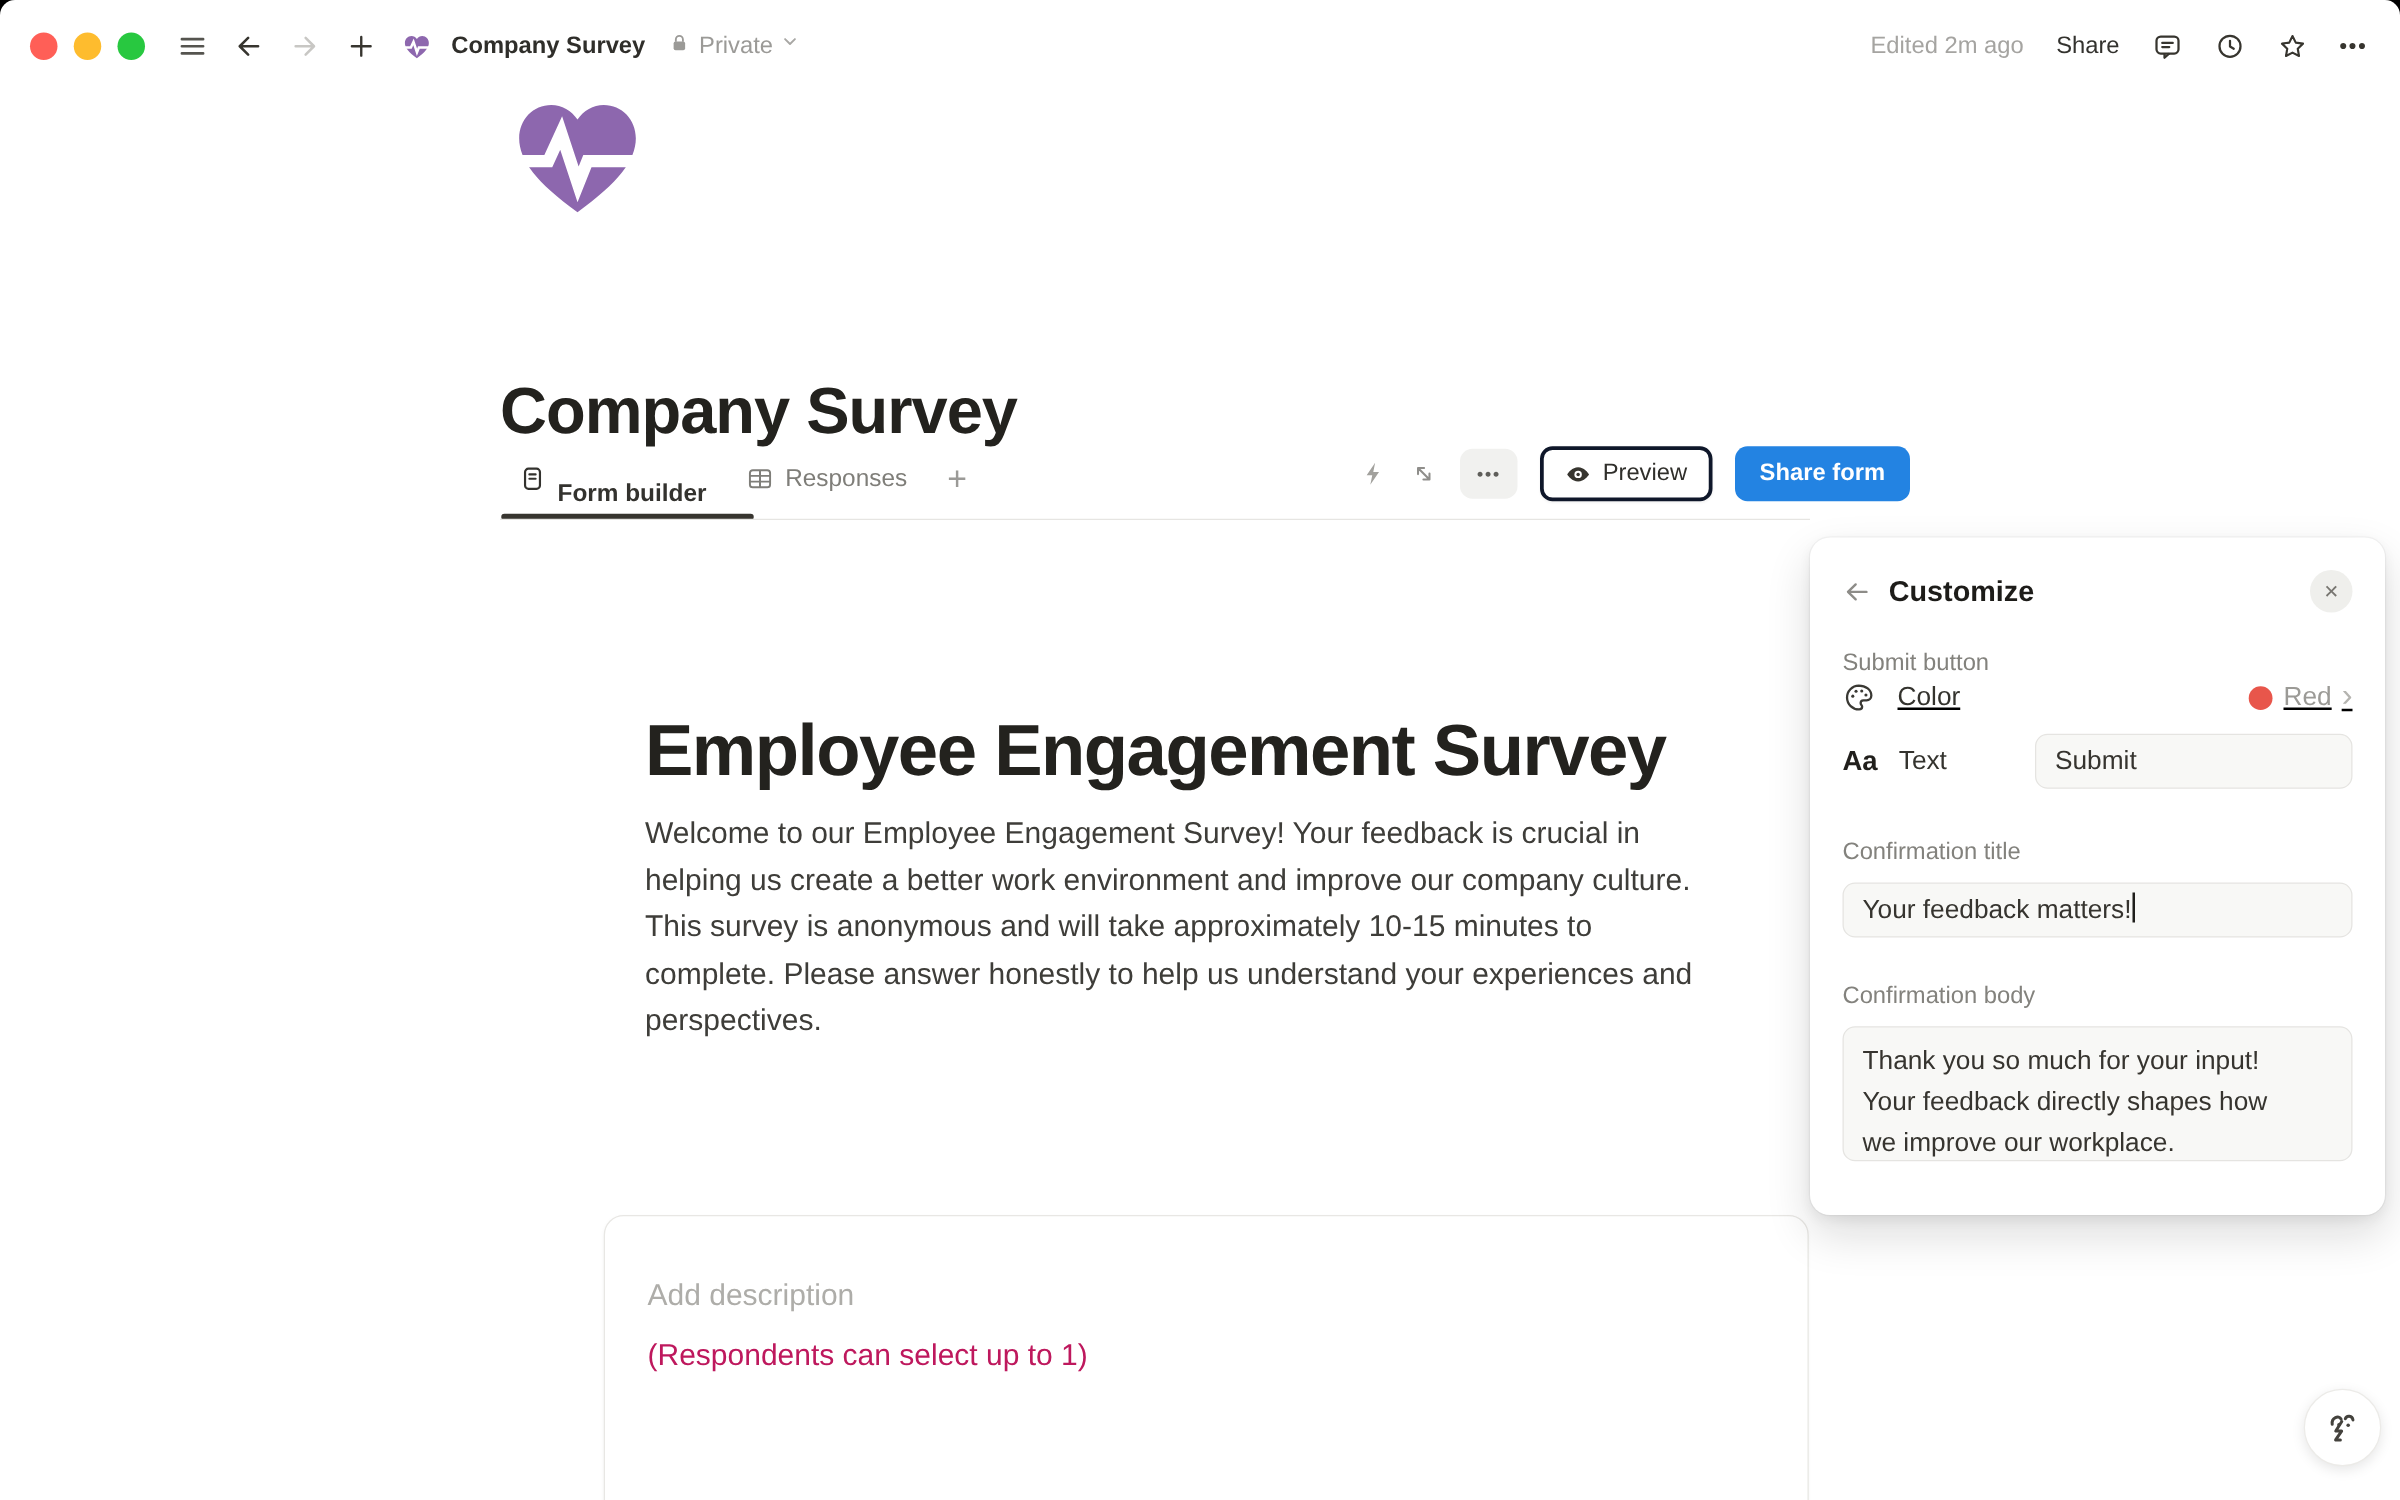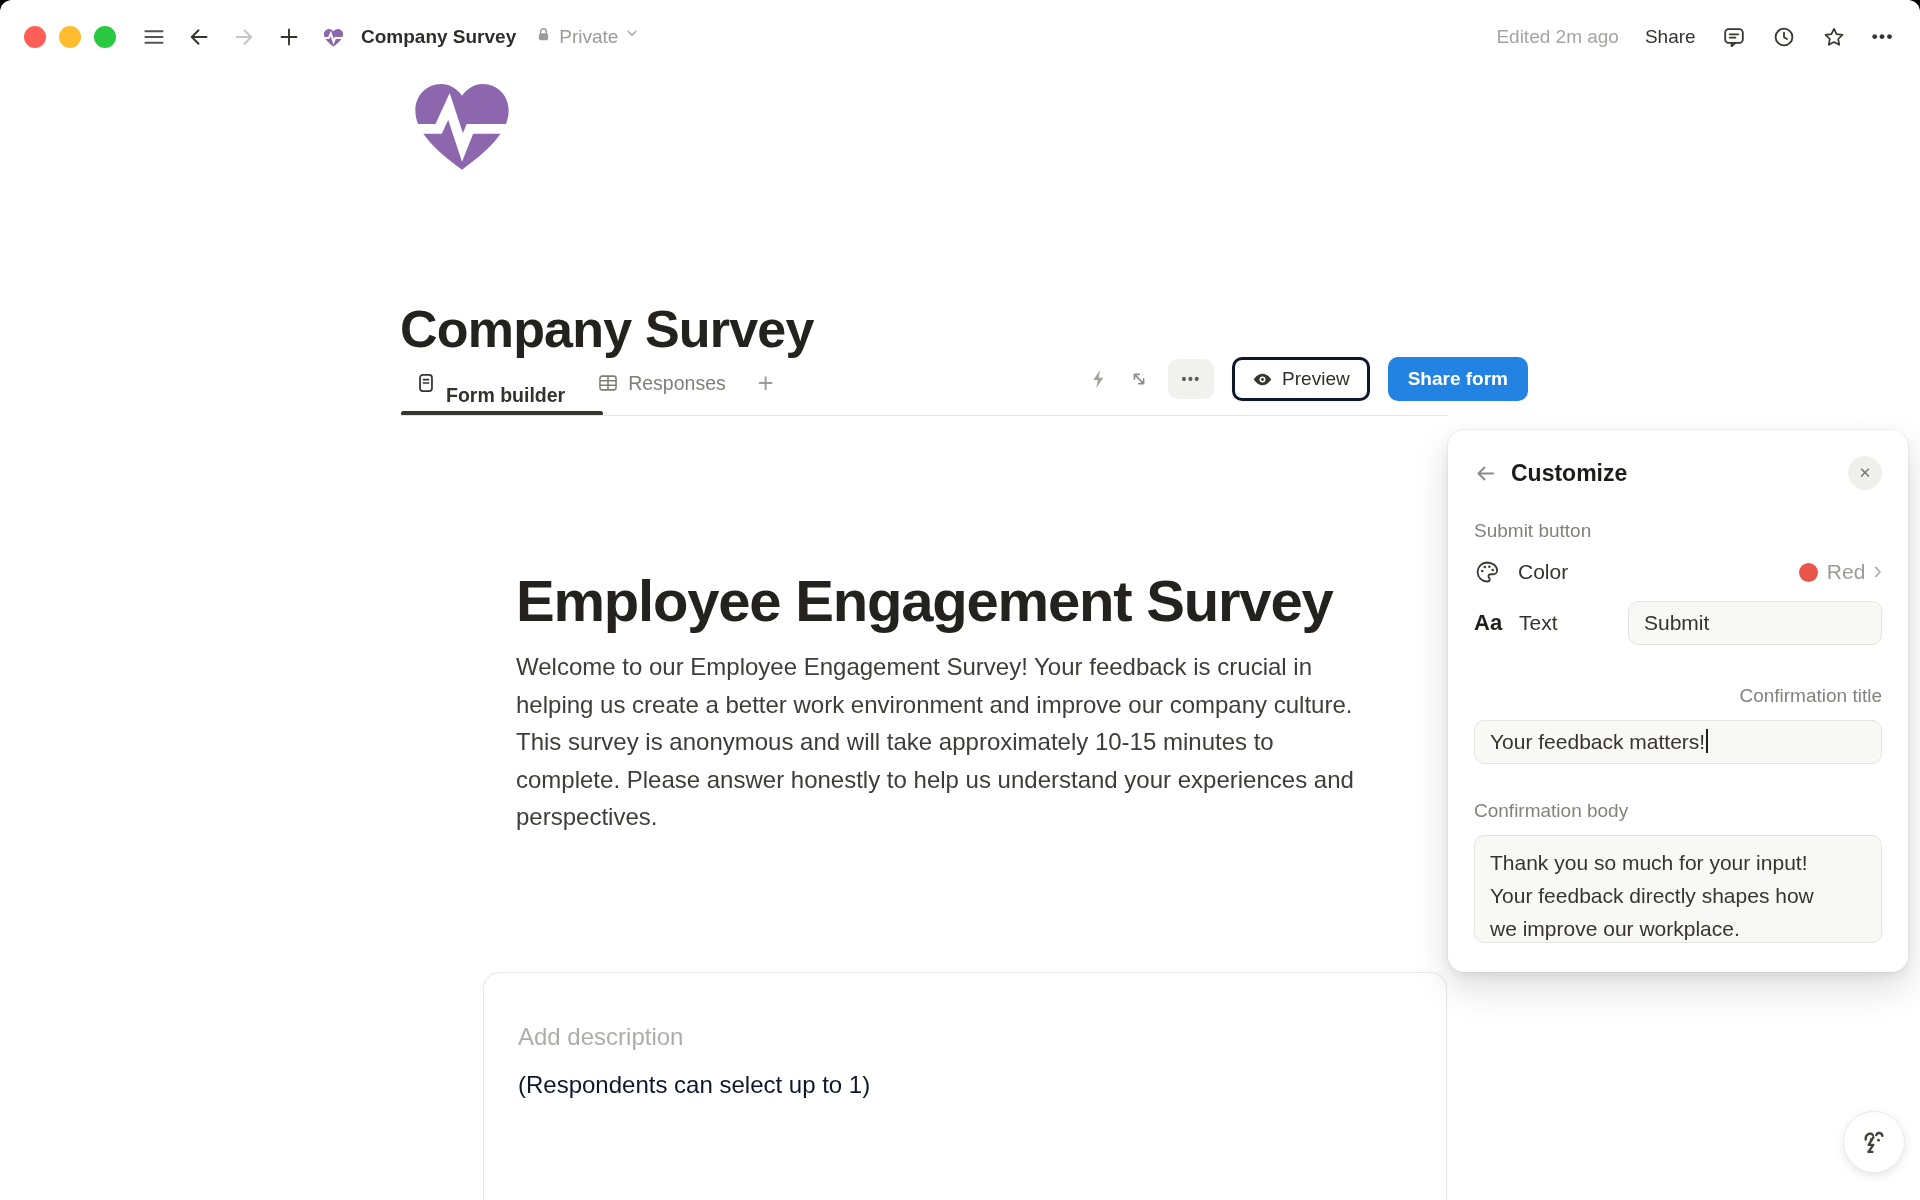--- a/index.html
+++ b/index.html
@@ -76,49 +76,49 @@
   .access-banner .block-lock svg{width:20px;height:20px;display:block;}
   .access-text{font-size:22px;color:#73726d;margin-left:14px;}
   .change-link{margin-left:auto;background:none;border:none;cursor:pointer;font-size:22px;color:#34332f;padding:0;}
 
   .question-card{position:absolute;left:483px;top:972px;width:964px;height:300px;background:#fff;
                  border:1px solid #e8e7e4;border-radius:16px;box-sizing:border-box;padding:36px 34px;
                  box-shadow:0 1px 3px rgba(0,0,0,.03);}
   .q-title{font-size:32px;font-weight:700;line-height:48px;color:#262520;letter-spacing:-0.4px;width:850px;}
   .q-required{color:#b7b6b2;font-weight:700;font-size:30px;margin-left:2px;}
   .q-adddesc{margin-top:14px;font-size:24px;color:#aeada9;}
-  .q-hint{margin-top:20px;font-size:24px;color:#0f172a;}
+  .q-hint{margin-top:20px;font-size:24px;color:#be185d;}
 
   
   .panel{position:absolute;left:1448px;top:430px;width:460px;height:542px;background:#fff;border-radius:16px;
          box-sizing:border-box;padding:26px 26px 0;
          box-shadow:0 0 0 1px rgba(15,15,15,.04),0 4px 10px rgba(15,15,15,.06),0 16px 36px rgba(15,15,15,.14);}
   .panel-header{display:flex;align-items:center;height:34px;}
   .panel-back{background:none;border:none;padding:0;cursor:pointer;color:#8d8c88;}
   .panel-back svg{width:23px;height:23px;display:block;}
   .panel-title{font-size:23px;font-weight:700;color:#1d1c19;margin-left:14px;}
   .panel-close{margin-left:auto;width:34px;height:34px;border-radius:50%;background:#efefec;border:none;
                cursor:pointer;display:flex;align-items:center;justify-content:center;}
   .panel-close span{font-size:15px;color:#787671;}
   .sec-label{margin-top:30px;font-size:19px;font-weight:500;color:#83827d;}
   .p-row{display:flex;align-items:center;}
-  .row-color{margin-top:14px;height:32px;}
+  .row-color{height:32px;text-decoration:underline;}
   .row-color .palette{color:#3a3934;}
   .row-color .palette svg{width:26px;height:26px;display:block;}
   .p-rowlabel{font-size:21px;color:#34332e;margin-left:18px;}
   .color-value-group{margin-left:auto;display:flex;align-items:center;}
   .red-dot{width:19px;height:19px;border-radius:50%;display:inline-block;}
   .color-value{font-size:21px;color:#9b9a96;margin-left:9px;}
   .chev-right{font-size:26px;color:#b5b4b0;margin-left:8px;line-height:1;transform:translateY(-2px);}
   .row-text{margin-top:13px;height:44px;}
   .aa-ic{font-size:22px;font-weight:700;color:#211f1c;width:27px;}
   .p-input{background:#f8f8f6;border:1px solid #e5e4e1;border-radius:10px;font-size:21px;color:#36342f;
            box-sizing:border-box;}
   .text-input{margin-left:auto;width:254px;height:44px;line-height:42px;padding:0 15px;}
-  .field-label{margin-top:40px;font-size:19px;font-weight:500;color:#83827d;text-align:right;}
+  .field-label{margin-top:40px;font-size:19px;font-weight:500;color:#83827d;}
   .field-label2{margin-top:36px;font-size:19px;font-weight:500;color:#83827d;}
   .conf-title-input{margin-top:13px;width:408px;height:44px;line-height:42px;padding:0 15px;}
   .caret{display:inline-block;width:2px;height:24px;background:#1f1e1b;vertical-align:-4px;margin-left:1px;}
   .conf-body-box{margin-top:13px;width:408px;height:108px;padding:10px 15px;line-height:33px;}
 
   
   .ai-fab{position:absolute;right:15px;bottom:27px;width:62px;height:62px;border-radius:50%;background:#fff;
           border:1px solid #ecebe8;box-shadow:0 3px 10px rgba(0,0,0,.10);cursor:pointer;
           display:flex;align-items:center;justify-content:center;}
   .ai-fab svg{width:34px;height:34px;display:block;color:#44423d;}

